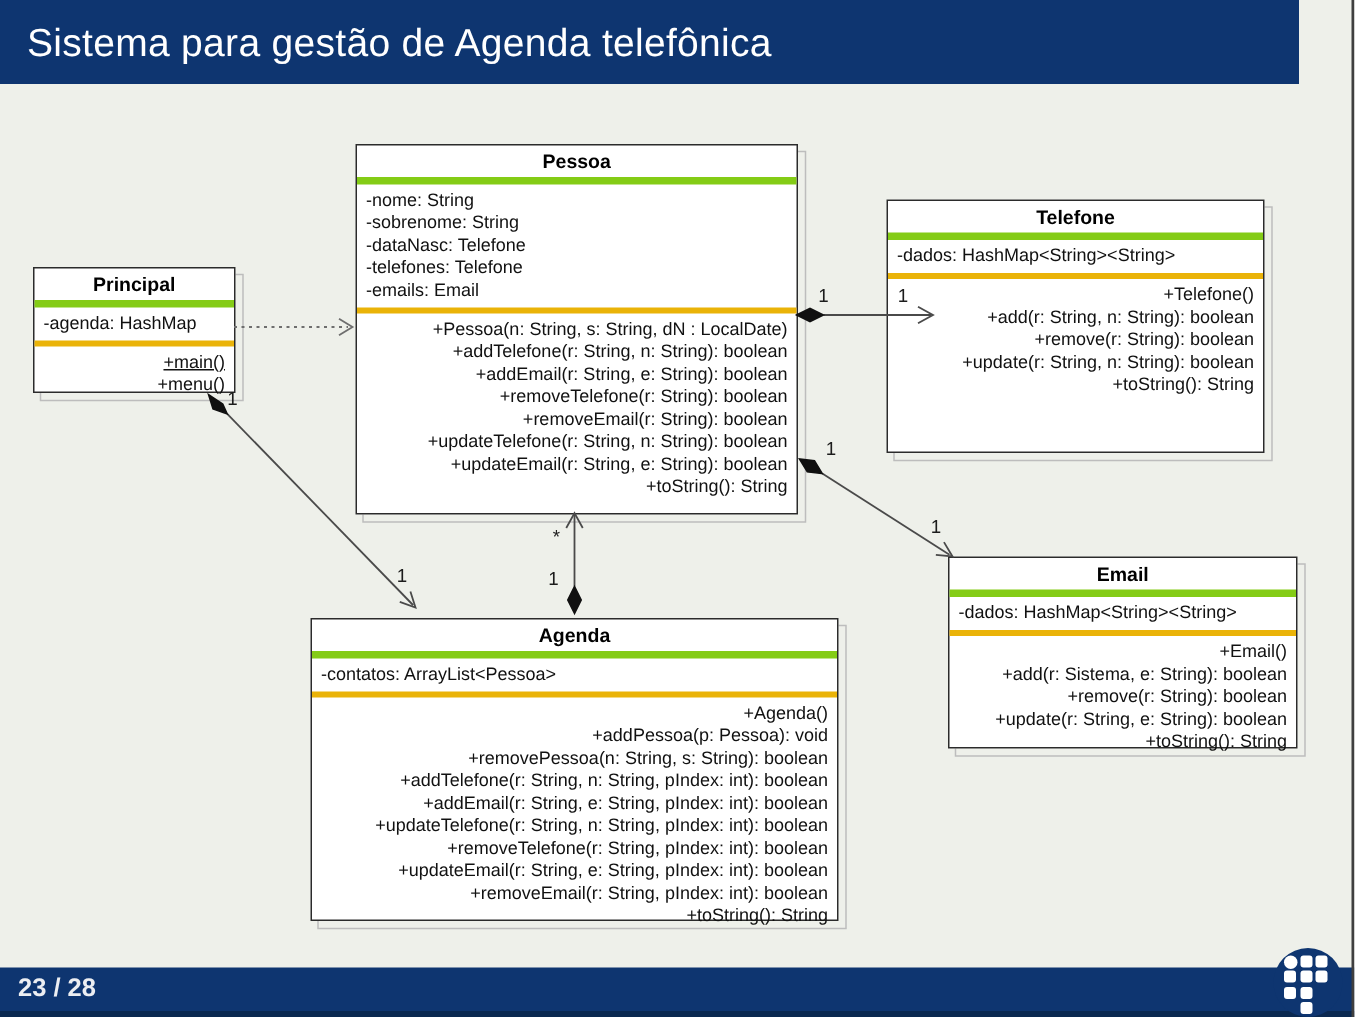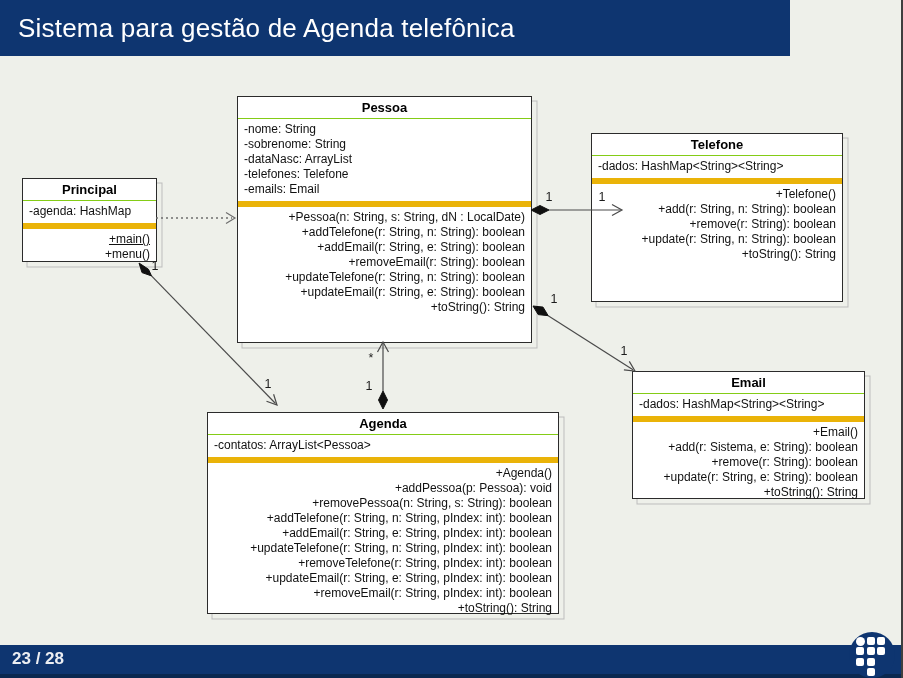--- a/index.html
+++ b/index.html
@@ -3,44 +3,44 @@
 <meta charset="utf-8">
 <style>
   html,body{margin:0;padding:0;background:#ddd;}
   #slide{
     position:relative;width:903px;height:678px;overflow:hidden;
     background:var(--body,#eef0ea);
     font-family:"Liberation Sans",sans-serif;
   }
   
   .titlebar{
-    position:absolute;left:0;top:0;width:790px;height:56px;
+    position:absolute;left:0;top:0;width:866px;height:56px;
     background:var(--navy,#0e3570);display:flex;align-items:center;
   }
   .titlebar .t{color:#fff;font-size:26px;padding-left:18px;letter-spacing:.2px;}
   
   .footer{
     position:absolute;left:0;top:645px;width:903px;height:33px;
     background:var(--navy,#0e3570);
     font-weight:bold;
   }
   .footer .strip{position:absolute;left:0;bottom:0;width:100%;height:4px;background:#0a2850;}
   .footer .pg{position:absolute;left:12px;top:4px;color:#eceef2;font-size:17px;}
   .edge-r{position:absolute;right:0;top:0;width:2px;height:678px;background:#3f3f3f;z-index:60;}
   
   .uml{
     position:absolute;background:#fff;border:1px solid #2b2b2b;
     display:flex;flex-direction:column;z-index:1;
     box-shadow:5px 5px 0 -0.5px var(--body,#eef0ea), 5px 5px 0 0.5px var(--shadow,#bdbdbd);
   }
   .uml-title{
     height:21px;line-height:21px;text-align:center;font-weight:bold;font-size:13px;
-    border-bottom:1px solid #84cc16;color:#000;
-  }
-  .uml-attrs{padding:3px 6px 4px;border-bottom:6px solid #eab308;}
+    border-bottom:5px solid #84cc16;color:#000;
+  }
+  .uml-attrs{padding:3px 6px 4px;border-bottom:4px solid #eab308;}
   .uml-methods{padding:3px 6px 4px;flex:1;text-align:right;}
   .member{font-size:12px;line-height:15px;color:#111;white-space:nowrap;}
   .member.static{text-decoration:underline;}
   
   svg.wires{position:absolute;left:0;top:0;z-index:10;pointer-events:none;}
   .wire{stroke:#4a4a4a;stroke-width:1.2;fill:none;}
   .dash{stroke:#6e6e6e;stroke-width:1.4;stroke-dasharray:2 3;fill:none;}
   .diamond{fill:#101010;stroke:#101010;}
   .openhead{fill:none;stroke:#4a4a4a;stroke-width:1.2;}
   .openhead.gray{stroke:#6e6e6e;}
@@ -71,28 +71,29 @@
         <div class="member static">+main()</div>
         <div class="member">+menu()</div>
       </div>
   </div>
 
   <div class="uml" style="left:237px;top:96px;width:293px;height:245px">
     <div class="uml-title">Pessoa</div>
     <div class="uml-attrs">
         <div class="member">-nome: String</div>
         <div class="member">-sobrenome: String</div>
-        <div class="member">-dataNasc: ArrayList</div>
+        <div class="member">-dataNasc: Telefone</div>
         <div class="member">-telefones: Telefone</div>
         <div class="member">-emails: Email</div>
       </div>
     <div class="uml-methods">
         <div class="member">+Pessoa(n: String, s: String, dN : LocalDate)</div>
         <div class="member">+addTelefone(r: String, n: String): boolean</div>
         <div class="member">+addEmail(r: String, e: String): boolean</div>
+        <div class="member">+removeTelefone(r: String): boolean</div>
         <div class="member">+removeEmail(r: String): boolean</div>
         <div class="member">+updateTelefone(r: String, n: String): boolean</div>
         <div class="member">+updateEmail(r: String, e: String): boolean</div>
         <div class="member">+toString(): String</div>
       </div>
   </div>
 
   <div class="uml" style="left:591px;top:133px;width:250px;height:167px">
     <div class="uml-title">Telefone</div>
     <div class="uml-attrs">

